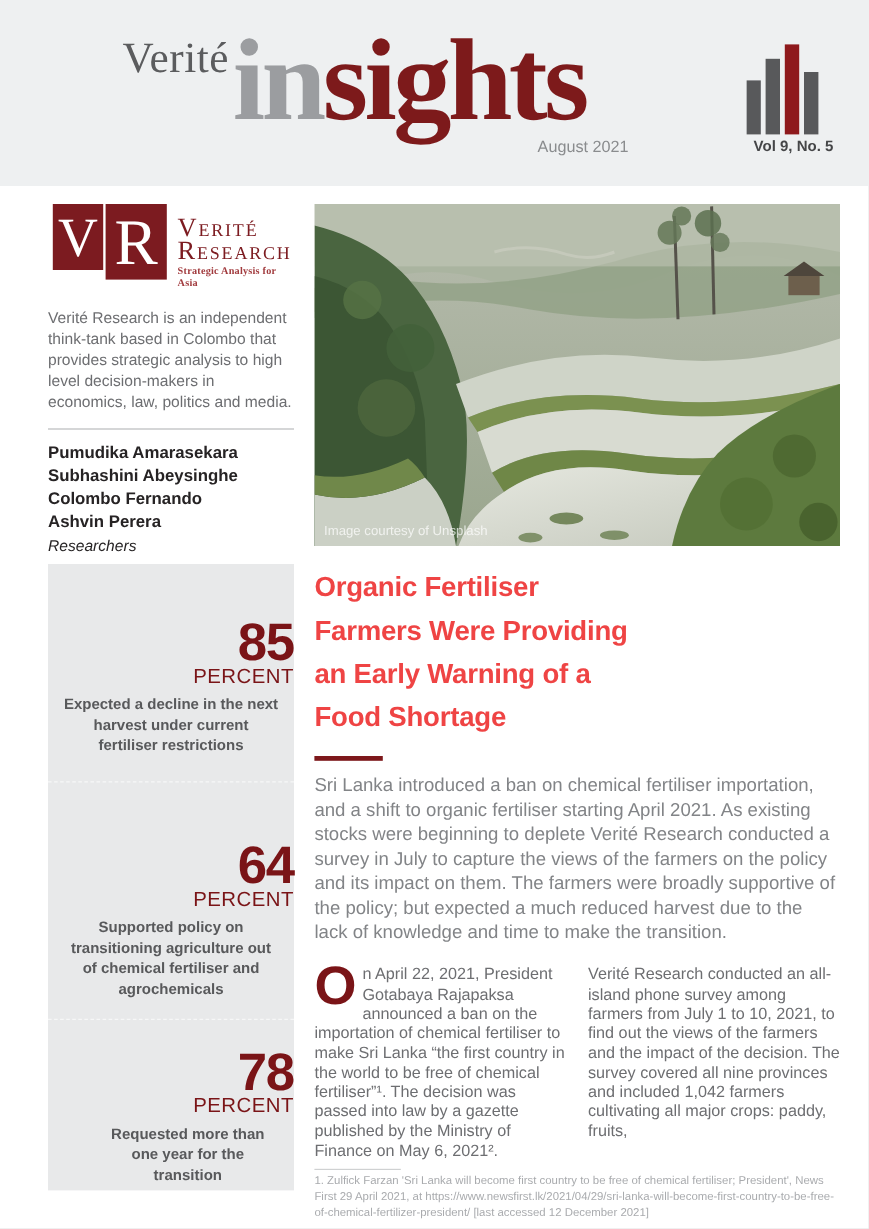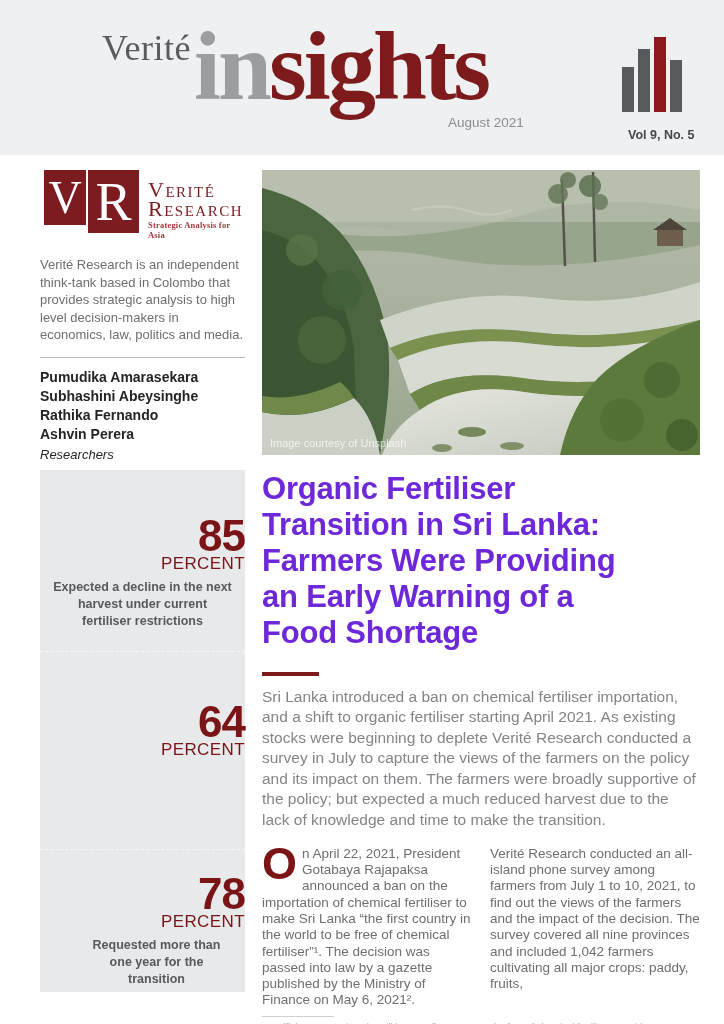--- a/index.html
+++ b/index.html
@@ -8,21 +8,21 @@
 
   
   .masthead{position:absolute;left:0;top:0;width:724px;height:155px;background:#eef0f1;}
   .brand-prefix{position:absolute;left:102px;top:27px;font-family:"Liberation Serif",serif;
         font-size:36px;color:#5b5c5e;letter-spacing:0.5px;}
   .brand-word{position:absolute;left:194px;top:18px;font-family:"Liberation Serif",serif;
         font-size:97px;font-weight:700;line-height:1;letter-spacing:-3px;white-space:nowrap;}
   .brand-in{color:#9b9da0;}
   .brand-sights{color:#7d1a1b;}
   .issue-date{position:absolute;left:448px;top:115px;font-size:13.5px;color:#8a8c8e;}
-  .volume{position:absolute;left:628px;top:128px;font-size:12.5px;font-weight:700;color:#454648;}
+  .volume{position:absolute;left:628px;top:115px;font-size:12.5px;font-weight:700;color:#454648;}
   .bars-icon{position:absolute;left:622px;top:36px;width:62px;height:77px;}
 
   
   .sidebar{position:absolute;left:40px;top:170px;width:205px;}
   .vr-logo{display:flex;align-items:flex-start;margin-left:4px;}
   .vr-blocks{position:relative;width:96px;height:63px;flex:none;}
   .vr-block{position:absolute;background:#7c1b20;color:#ffffff;text-align:center;
         font-family:"Liberation Serif",serif;}
   .vr-block-v{left:0;top:0;width:42px;height:55px;font-size:46px;line-height:56px;}
   .vr-block-r{left:44px;top:0;width:51px;height:63px;font-size:54px;line-height:64px;}
@@ -42,21 +42,21 @@
   .stat-value{font-size:44px;font-weight:700;color:#7a1417;line-height:42px;letter-spacing:-1px;}
   .stat-unit{font-size:17px;font-weight:400;color:#7a1417;letter-spacing:0.4px;line-height:13px;}
   .stat-caption{margin-top:9px;font-size:12.5px;font-weight:700;color:#58595b;line-height:17px;
         text-align:center;padding:0 13px;}
 
   
   .main{position:absolute;left:262px;top:170px;width:438px;}
   .photo{position:relative;width:438px;height:285px;overflow:hidden;}
   .photo svg{display:block;}
   .photo-caption{position:absolute;left:8px;bottom:6px;font-size:11px;color:rgba(255,255,255,0.72);}
-  .headline{margin-top:16px;font-size:31px;line-height:36px;font-weight:700;color:#6d28d9;
+  .headline{margin-top:16px;font-size:23px;line-height:36px;font-weight:700;color:#ef4444;
         letter-spacing:-0.2px;}
   .headline span{display:block;}
   .headline-rule{width:57px;height:4px;background:#7d181b;margin-top:13px;}
   .standfirst{margin-top:11px;font-size:15.5px;line-height:20.5px;color:#828487;}
   .columns{display:flex;gap:18px;margin-top:15px;}
   .col{width:210px;font-size:13.5px;line-height:16.3px;color:#6d6e71;}
   .dropcap{float:left;font-size:45px;line-height:34px;font-weight:700;color:#7a1417;
         margin:1px 5px 0 0;}
   .footnotes{margin-top:7px;}
   .fn-rule{width:72px;border-top:1px solid #cfd1d2;margin-bottom:4px;}
@@ -91,37 +91,38 @@
         <div class="vr-name">Research</div>
         <div class="vr-tagline">Strategic Analysis for Asia</div>
       </div>
     </div>
 
     <p class="about">Verité Research is an independent think-tank based in Colombo that provides strategic analysis to high level decision-makers in economics, law, politics and media.</p>
 
     <hr class="side-rule">
     <div class="researcher">Pumudika Amarasekara</div>
     <div class="researcher">Subhashini Abeysinghe</div>
-    <div class="researcher">Rathika Fernando</div>
+    <div class="researcher">Colombo Fernando</div>
     <div class="researcher">Ashvin Perera</div>
     <div class="role">Researchers</div>
     <hr class="side-rule">
     <div class="researcher">Nishan de Mel</div>
     <div class="role">Series Editor</div>
     <hr class="side-rule">
 
     <div class="stats">
       <div class="stat stat-1">
         <div class="stat-value">85</div>
         <div class="stat-unit">PERCENT</div>
         <div class="stat-caption">Expected a decline in the next harvest under current fertiliser restrictions</div>
       </div>
       <div class="stat stat-2">
         <div class="stat-value">64</div>
         <div class="stat-unit">PERCENT</div>
+        <div class="stat-caption">Supported policy on transitioning agriculture out of chemical fertiliser and agrochemicals</div>
       </div>
       <div class="stat stat-3">
         <div class="stat-value">78</div>
         <div class="stat-unit">PERCENT</div>
         <div class="stat-caption">Requested more than one year for the transition</div>
       </div>
     </div>
   </div>
 
   <div class="main">
@@ -169,21 +170,20 @@
         <circle cx="328" cy="16" r="11" fill="#5c7050" opacity="0.85"></circle>
         <circle cx="338" cy="32" r="8" fill="#647757" opacity="0.8"></circle>
         <rect x="395" y="60" width="26" height="16" fill="#6d5f4c"></rect>
         <polygon points="391,60 425,60 408,48" fill="#4e463c"></polygon>
       </svg>
       <div class="photo-caption">Image courtesy of Unsplash</div>
     </div>
 
     <h1 class="headline">
       <span>Organic Fertiliser</span>
-      <span>Transition in Sri Lanka:</span>
       <span>Farmers Were Providing</span>
       <span>an Early Warning of a</span>
       <span>Food Shortage</span>
     </h1>
     <div class="headline-rule"></div>
 
     <p class="standfirst">Sri Lanka introduced a ban on chemical fertiliser importation, and a shift to organic fertiliser starting April 2021.  As existing stocks were beginning to deplete Verité Research conducted a survey in July to capture the views of the farmers on the policy and its impact on them. The farmers were broadly supportive of the policy; but expected a much reduced harvest due to the lack of knowledge and time to make the transition.</p>
 
     <div class="columns">
       <div class="col"><span class="dropcap">O</span><span>n April 22, 2021, President Gotabaya Rajapaksa announced a ban on the importation of chemical fertiliser to make Sri Lanka “the first country in the world to be free of chemical fertiliser”¹. The decision was passed into law by a gazette published by the Ministry of Finance on May 6, 2021².</span></div>

